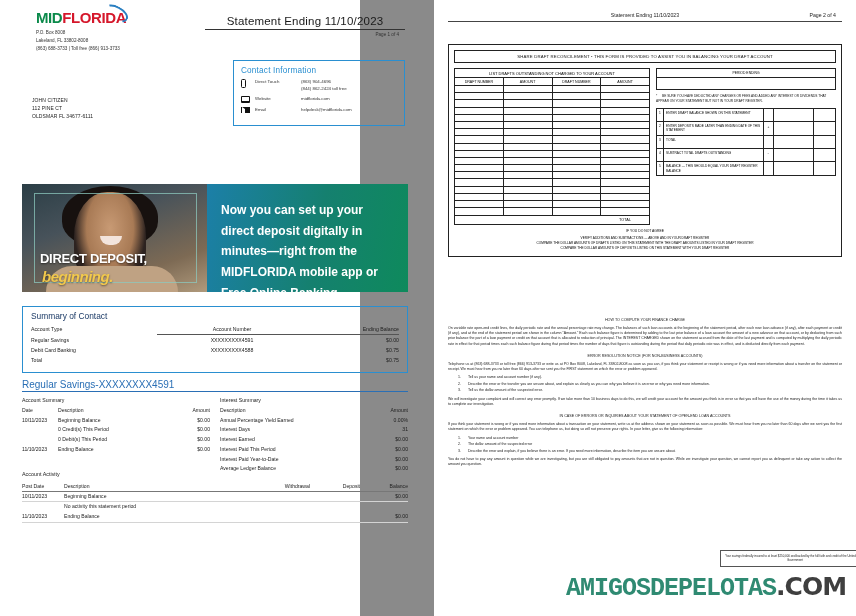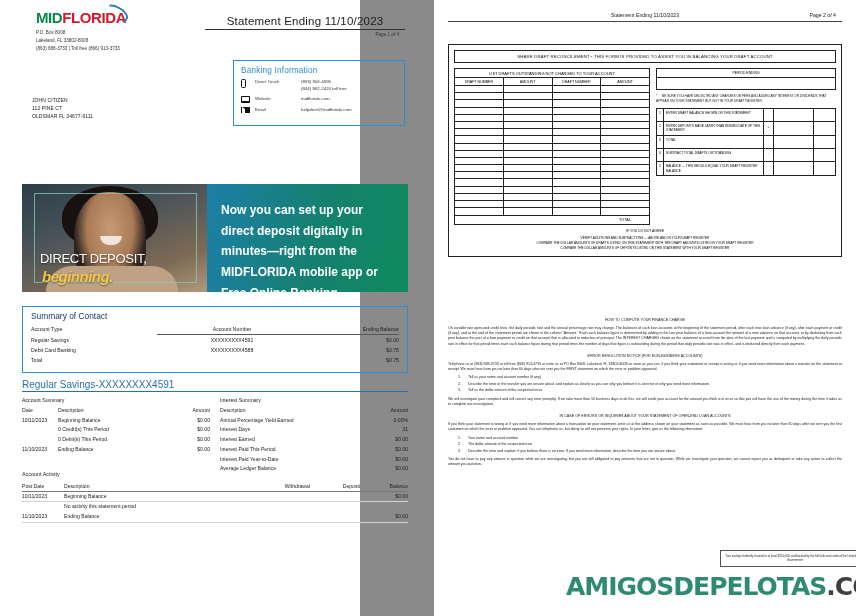--- a/index.html
+++ b/index.html
@@ -56,21 +56,21 @@
   .ban-frame { position:absolute; left:12px; top:9px; right:10px; bottom:9px; border:1.2px solid rgba(140,200,190,.75); }
   .face { position:absolute; left:52px; top:8px; width:72px; height:96px;
           background:radial-gradient(ellipse at 50% 38%, #c89a74 0%, #a87a55 46%, #2d2320 70%);
           border-radius:46% 46% 40% 40%; }
   .hair { position:absolute; left:40px; top:2px; width:96px; height:62px;
           background:#17110f; border-radius:52% 52% 44% 44%; }
   .smile { position:absolute; left:78px; top:52px; width:22px; height:9px; background:#f3e4dc;
            border-radius:0 0 12px 12px; }
   .shoulder { position:absolute; left:24px; bottom:0; width:132px; height:26px;
               background:#bfa283; border-radius:40px 40px 0 0; }
-  .ban-t1 { position:absolute; left:18px; bottom:26px; color:#fff; font-weight:normal;
+  .ban-t1 { position:absolute; left:18px; bottom:26px; color:#fff; font-weight:bold;
             font-size:13px; letter-spacing:-.3px; text-shadow:0 1px 2px rgba(0,0,0,.55); }
   .ban-t2 { position:absolute; left:20px; bottom:7px; color:#f2c94c; font-style:italic;
             font-weight:bold; font-size:15px; letter-spacing:-.5px; text-shadow:0 1px 2px rgba(0,0,0,.5); }
   .ban-text { flex:1; background:linear-gradient(100deg,#1c7fa8 0%,#15806f 55%,#0e8a5c 100%);
               padding:16px 14px 10px 14px; color:#fff; }
   .ban-body { font-size:12px; line-height:1.72; font-weight:bold; }
   .ban-learn { margin-top:8px; font-size:5.6px; font-weight:bold; }
   .ban-learn .lnk { color:#f2c94c; }
 
   
@@ -146,21 +146,21 @@
   .lg-p { margin:0 0 3px; }
   .lg-ol { margin:1.5px 0 3px 0; padding:0; list-style:none; }
   .lg-ol li { padding-left:20px; position:relative; margin-bottom:1.2px; line-height:1.5; }
   .lg-ol li .mk { position:absolute; left:10px; }
 
   .ncua { position:absolute; left:286px; top:550px; width:150px; border:1px solid #555;
           text-align:center; font-size:2.9px; line-height:1.5; padding:3px 4px; color:#222; }
 
   .wm { position:absolute; left:566px; top:572px; font-size:25px; font-weight:bold;
         letter-spacing:-1px; font-family:"DejaVu Sans", sans-serif; }
-  .wm .a { color:#2f8a72; }
+  .wm .a { color:#2f8a72;font-family:Liberation Mono, monospace; }
   .wm .b { color:#3f3f3f; }
 </style>
 </head>
 <body>
 
 <div class="sheet" id="page1">
   <div class="p1-inner">
 
     <div class="logo-wrap">
       <div class="logo">
@@ -172,21 +172,21 @@
     <div class="addr-bank">
       <div>P.O. Box 8008</div>
       <div>Lakeland, FL 33802-8008</div>
       <div>(863) 688-3733  |  Toll free (866) 913-3733</div>
     </div>
 
     <div class="stmt-title">Statement Ending 11/10/2023</div>
     <div class="stmt-page">Page 1 of 4</div>
 
     <div class="contact-box">
-      <div class="contact-title">Banking Information</div>
+      <div class="contact-title">Contact Information</div>
 
       <div class="crow">
         <div class="cicon">
             <span class="ic-phone"></span>
           </div>
         <div class="clabel">Direct Touch</div>
         <div class="cval" style="white-space:pre-line">(863) 904-4696
 (844) 862-2424 toll free</div>
       </div>
 

